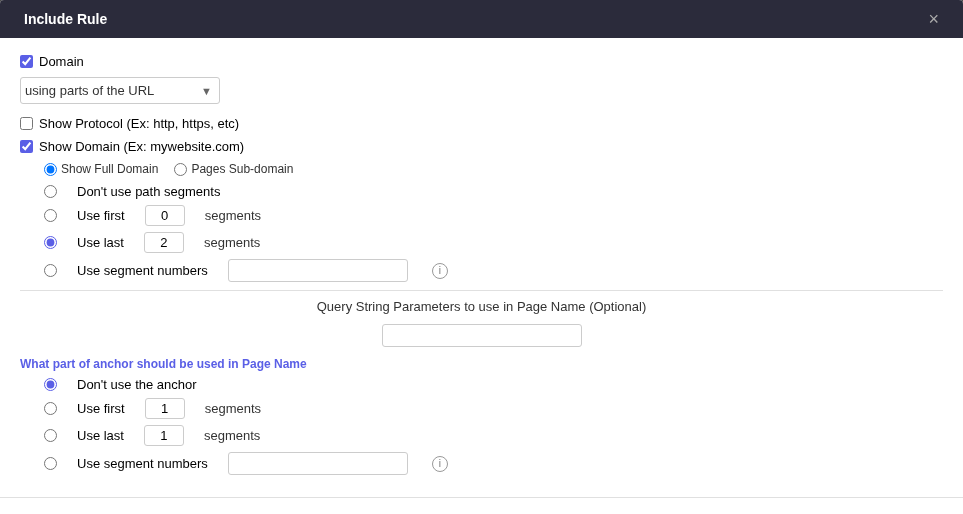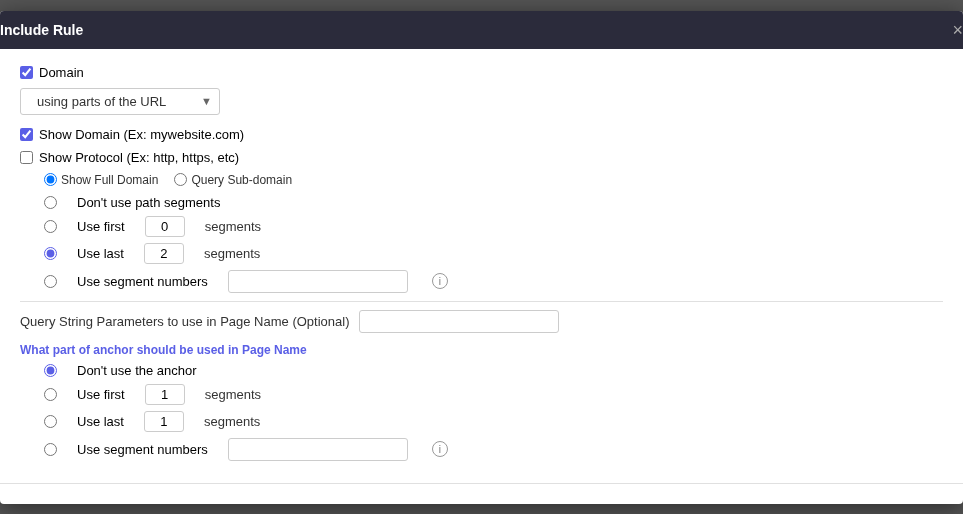--- a/index.html
+++ b/index.html
@@ -9,21 +9,21 @@
       width: 963px;
       background: #fff;
       border-radius: 4px;
       overflow: hidden;
       box-shadow: 0 4px 24px rgba(0,0,0,0.5);
     }
 
     .dialog-header {
       background: #2b2b3b;
       color: #fff;
-      padding: 10px 0;
+      padding: 10px 24px;
       display: flex;
       justify-content: space-between;
       align-items: center;
     }
 
     .dialog-header-title {
       font-size: 14px;
       font-weight: bold;
     }
 
@@ -70,21 +70,21 @@
       position: relative;
       display: inline-block;
       margin-bottom: 12px;
     }
 
     .dropdown-select {
       appearance: none;
       background: #fff;
       border: 1px solid #ccc;
       border-radius: 3px;
-      padding: 5px 28px 5px 16px;
+      padding: 5px 28px 5px 4px;
       font-size: 13px;
       color: #333;
       width: 200px;
       cursor: pointer;
     }
 
     .dropdown-arrow {
       position: absolute;
       right: 8px;
       top: 50%;
@@ -177,20 +177,21 @@
       padding: 10px 16px;
       gap: 8px;
       border-top: 1px solid #e0e0e0;
     }
 
     .query-row {
       display: flex;
       align-items: center;
       gap: 10px;
       margin-bottom: 10px;
+      flex-direction: column;
     }
 
     .query-label {
       font-size: 13px;
       color: #333;
     }
   </style>
 </head>
 <body>
 
@@ -214,39 +215,39 @@
       <select class="dropdown-select">
         <option>using parts of the URL</option>
         <option>using page title</option>
         <option>using custom rules</option>
       </select>
       <span class="dropdown-arrow">▼</span>
     </div>
 
     
     <div class="checkbox-row">
+      <input type="checkbox" id="show_protocol" style="">
+      <label for="show_protocol">Show Protocol (Ex: http, https, etc)</label>
+    </div>
+
+    
+    <div class="checkbox-row">
       <input type="checkbox" id="show_domain" checked="" style="">
       <label for="show_domain">Show Domain (Ex: mywebsite.com)</label>
-    </div>
-
-    
-    <div class="checkbox-row">
-      <input type="checkbox" id="show_protocol" style="">
-      <label for="show_protocol">Show Protocol (Ex: http, https, etc)</label>
     </div>
 
     
     <div class="radio-inline">
       <label>
         <input type="radio" name="domain_type" value="full" checked="" style="">
         <span>Show Full Domain</span>
       </label>
       <label>
         <input type="radio" name="domain_type" value="sub" style="">
-        <span>Query Sub-domain</span>
+        <span>Pages Sub-domain</span>
       </label>
     </div>
 
     
 
     <div class="indent">
 
       <div class="radio-row">
         <input type="radio" name="path_seg" id="ps_none" style="">
         <label for="ps_none">Don't use path segments</label>

